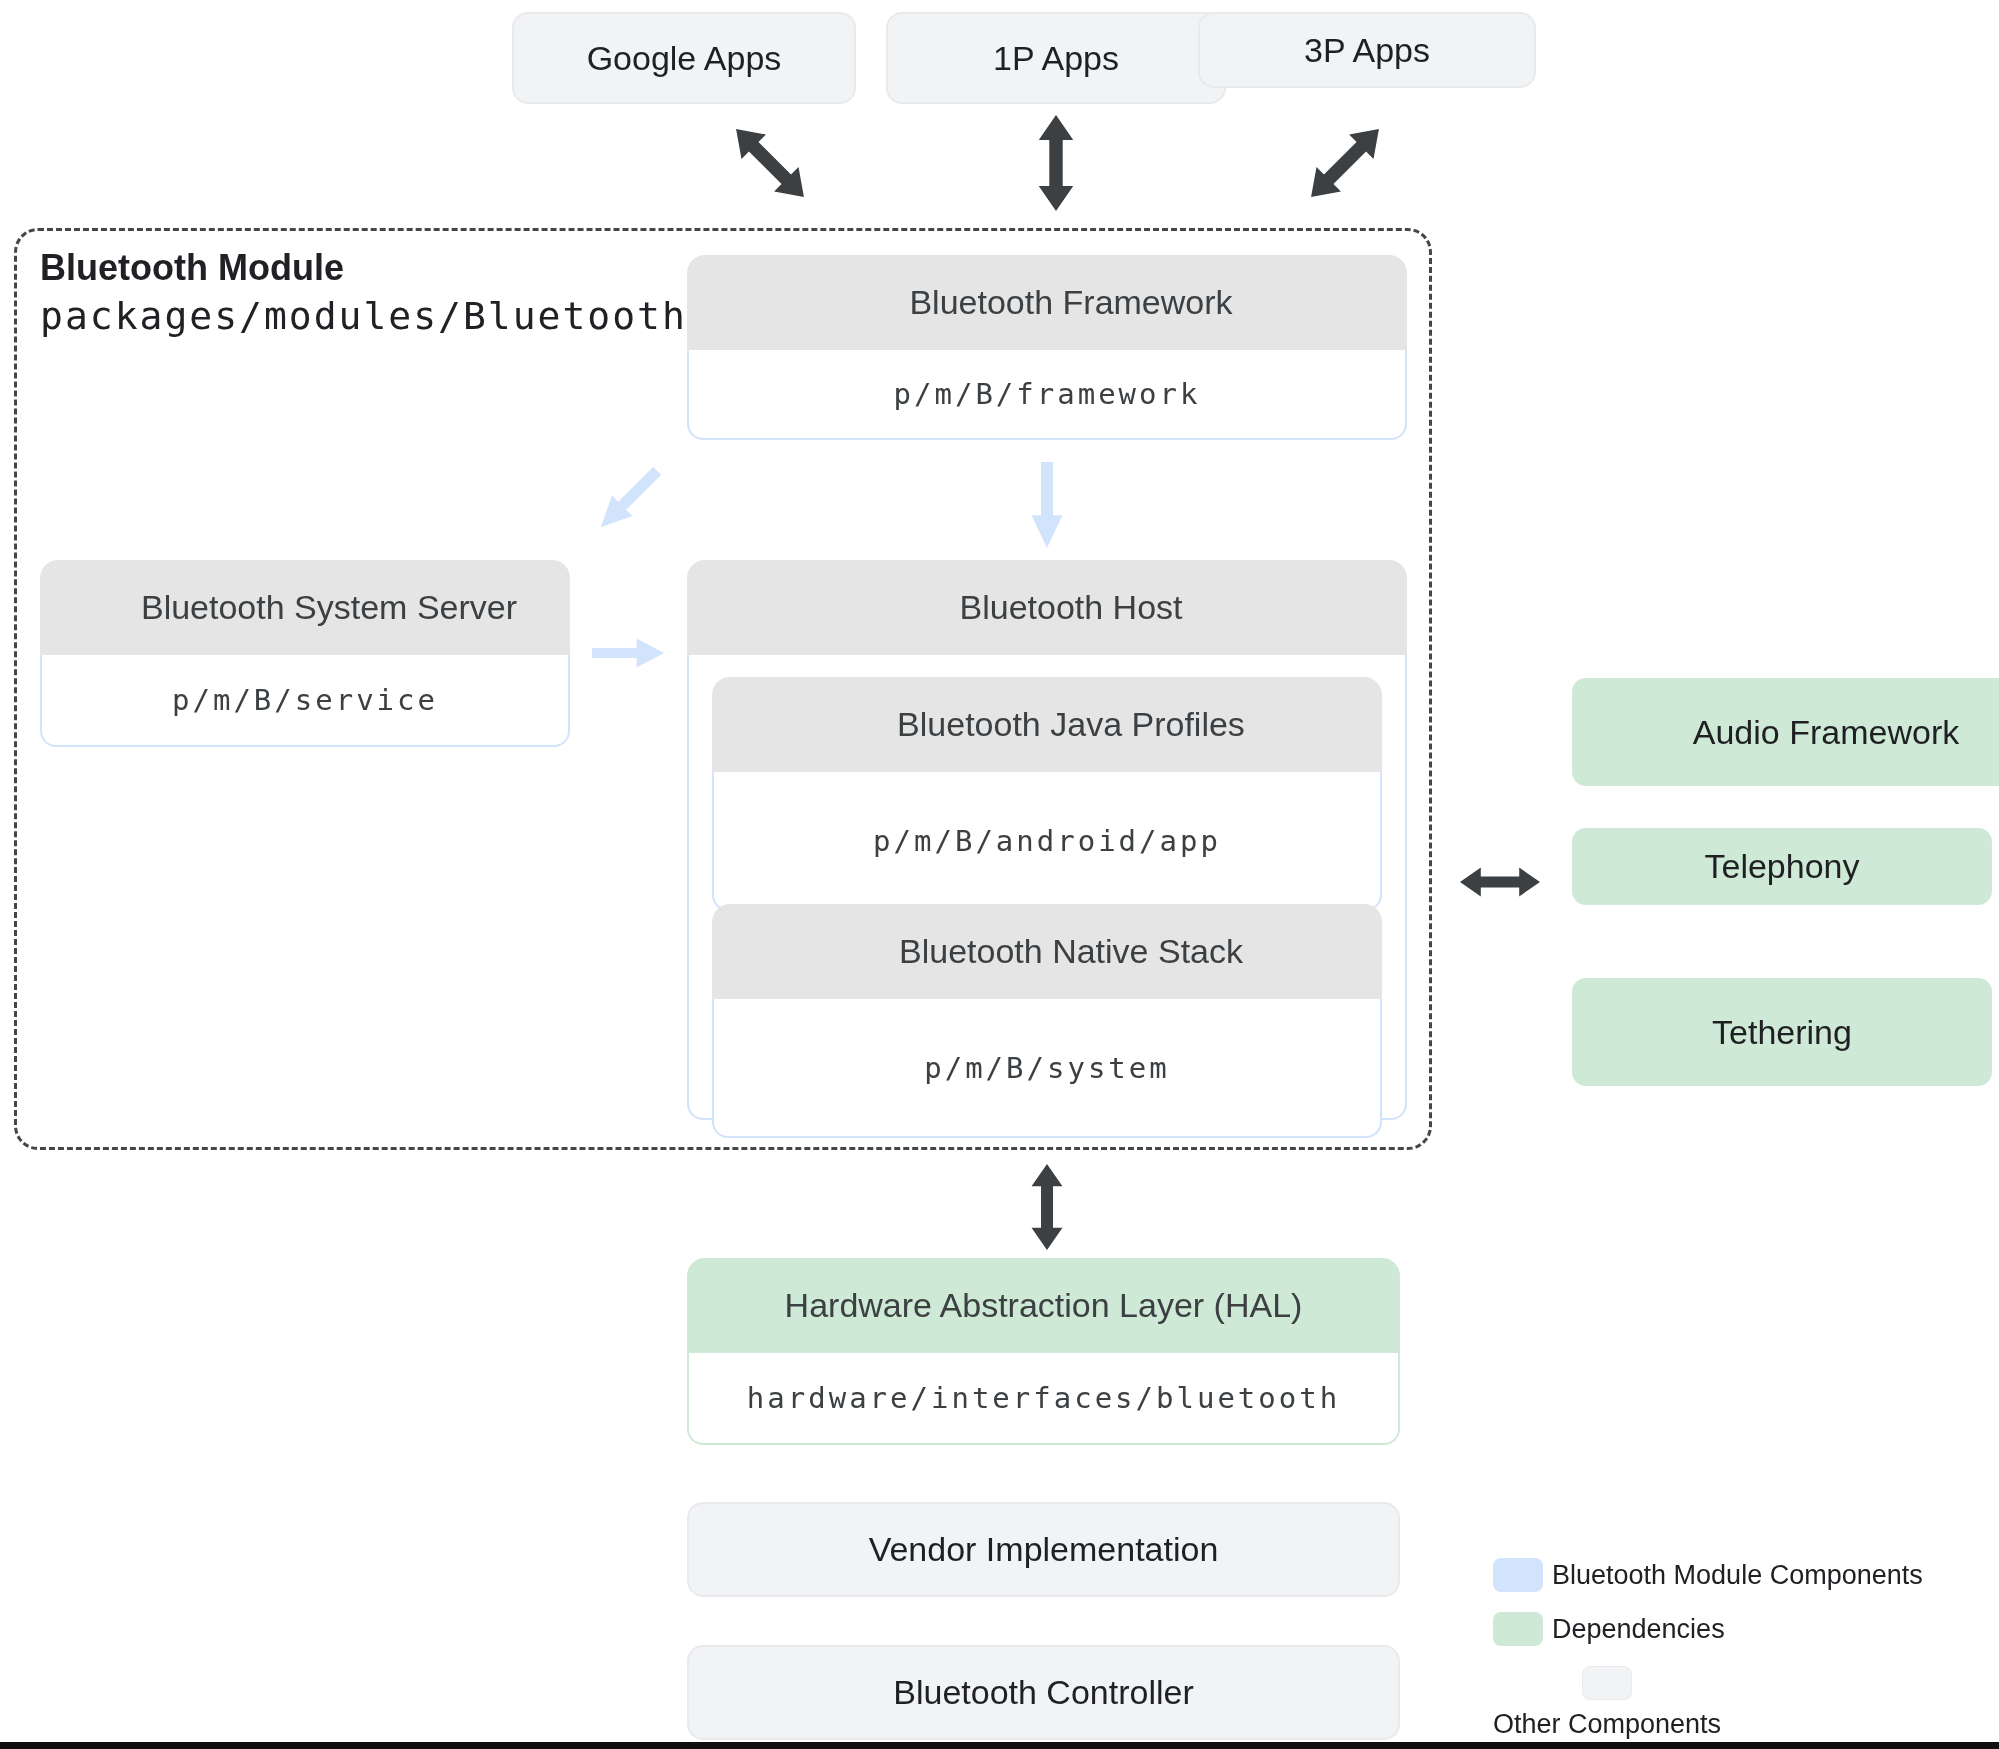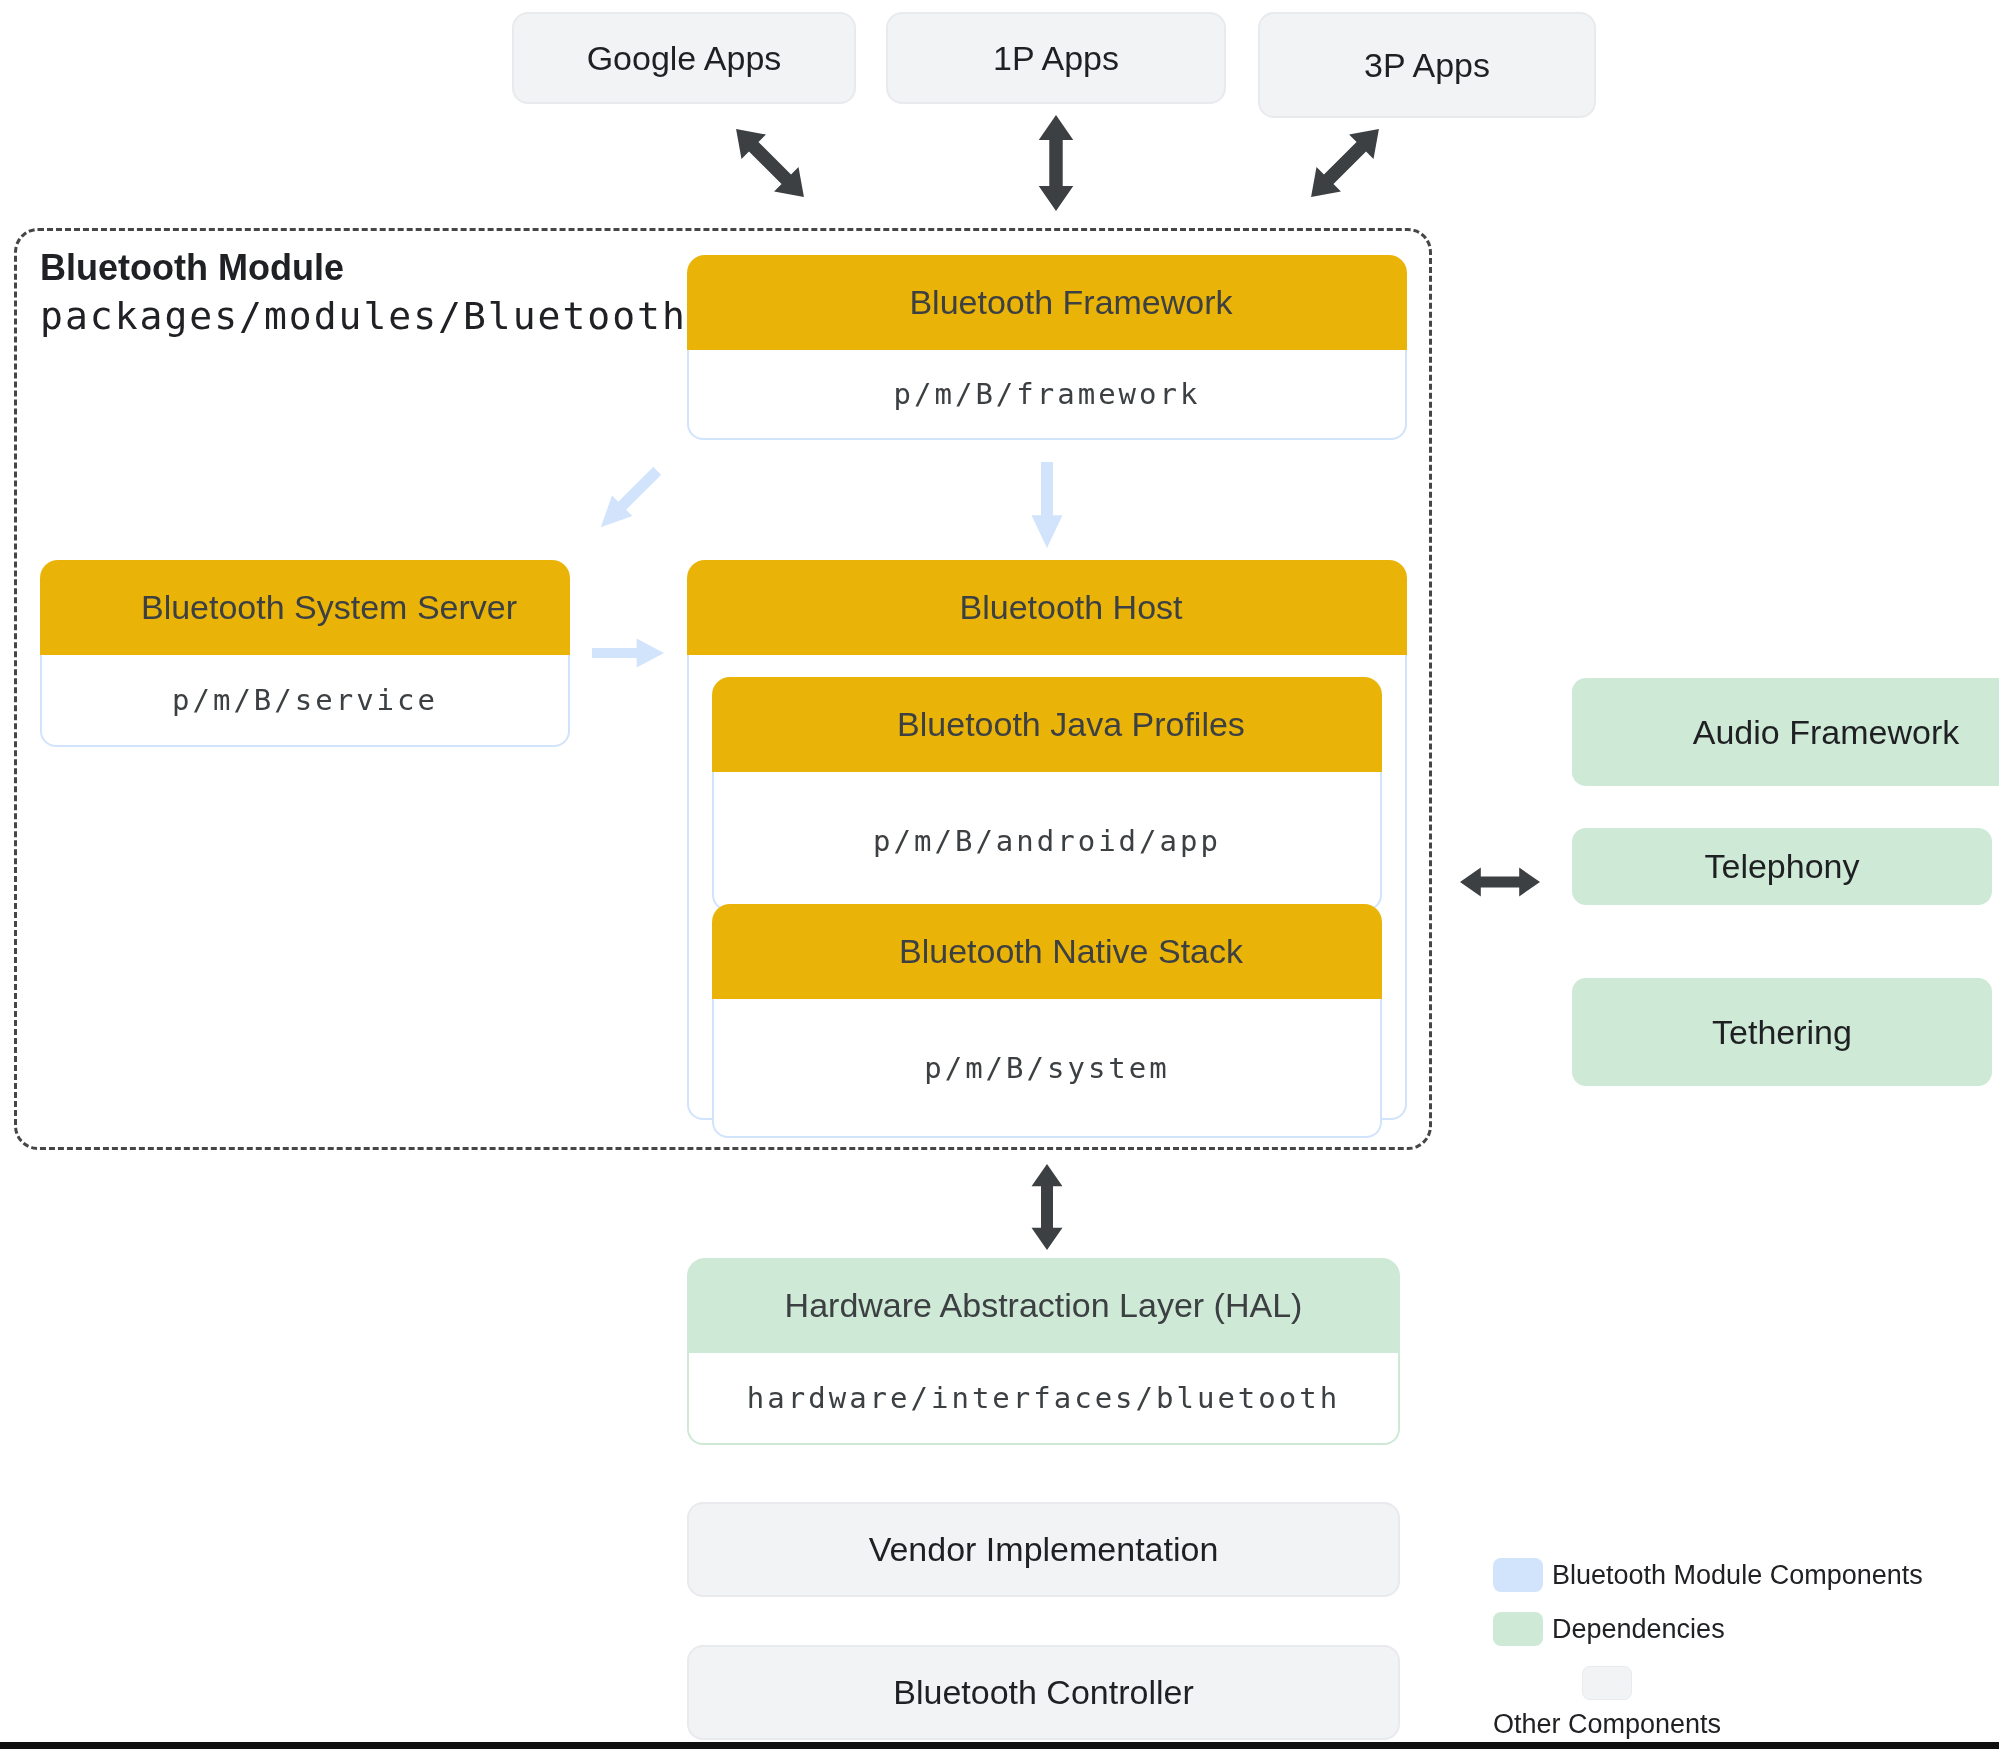--- a/index.html
+++ b/index.html
@@ -18,21 +18,21 @@
   .split-box .hd{
     height:95px;flex:0 0 auto;display:flex;align-items:center;justify-content:center;
     border-radius:18px 18px 0 0;font-size:34px;color:#3c4043;
   }
   .split-box .bd{
     flex:1;background:#fff;border:2px solid;border-top:none;border-radius:0 0 16px 16px;
     display:flex;align-items:center;justify-content:center;
     font-family:"DejaVu Sans Mono",monospace;font-size:29px;letter-spacing:3px;color:#3c4043;
     box-sizing:border-box;
   }
-  .blue  .hd{background:#eab308;padding-left:48px;}
+  .blue  .hd{background:#e5e5e5;padding-left:48px;}
   .blue  .bd{border-color:#d2e3fc;}
   .green .hd{background:#ceead6;}
   .green .bd{border-color:#ceead6;}
   
   .dep-box{
     position:absolute;background:#ceead6;border-radius:14px;
     display:flex;align-items:center;justify-content:center;
     font-size:34px;color:#1f2023;
   }
   
@@ -60,21 +60,21 @@
 <body>
 
 <div id="canvas">
 
   <div class="plain-box" style="left:512px;top:12px;width:344px;height:92px;">
     <span>Google Apps</span>
   </div>
   <div class="plain-box" style="left:886px;top:12px;width:340px;height:92px;">
     <span>1P Apps</span>
   </div>
-  <div class="plain-box" style="left:1258px;top:12px;width:338px;height:106px;">
+  <div class="plain-box" style="left:1198px;top:12px;width:338px;height:76px;">
     <span>3P Apps</span>
   </div>
 
   <svg class="arrow" style="left:722px;top:145px;transform:rotate(45deg);" width="96" height="36" viewBox="0 0 100 36">
     <polygon points="0,18 26,0 26,11 74,11 74,0 100,18 74,36 74,25 26,25 26,36" fill="#3c4043"></polygon>
   </svg>
   <svg class="arrow" style="left:1008px;top:145px;transform:rotate(90deg);" width="96" height="36" viewBox="0 0 100 36">
     <polygon points="0,18 26,0 26,11 74,11 74,0 100,18 74,36 74,25 26,25 26,36" fill="#3c4043"></polygon>
   </svg>
   <svg class="arrow" style="left:1297px;top:145px;transform:rotate(-45deg);" width="96" height="36" viewBox="0 0 100 36">

